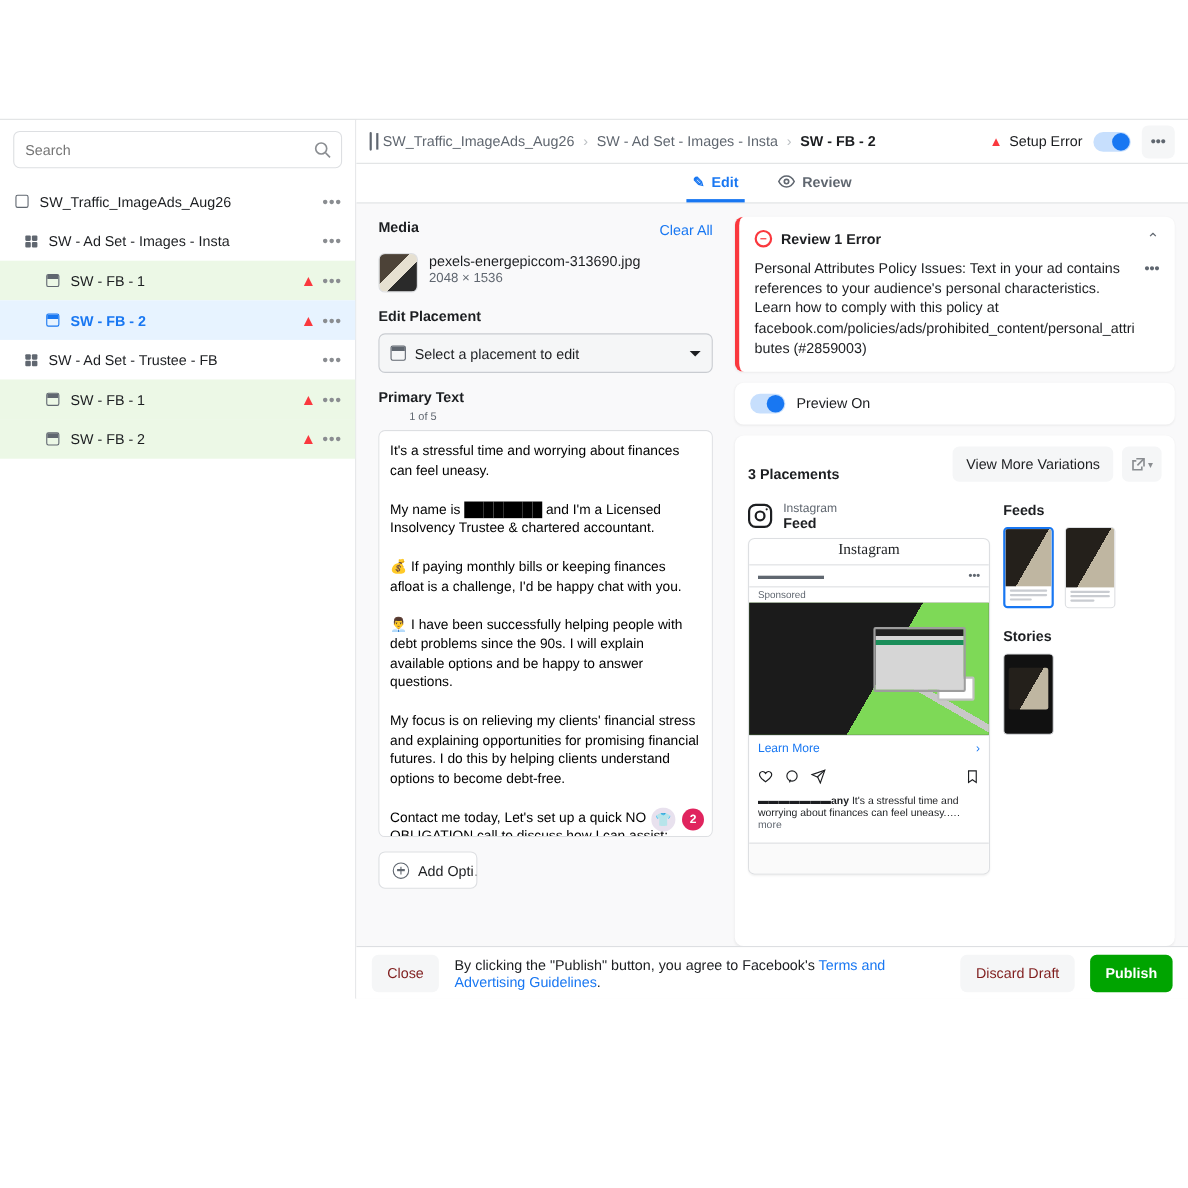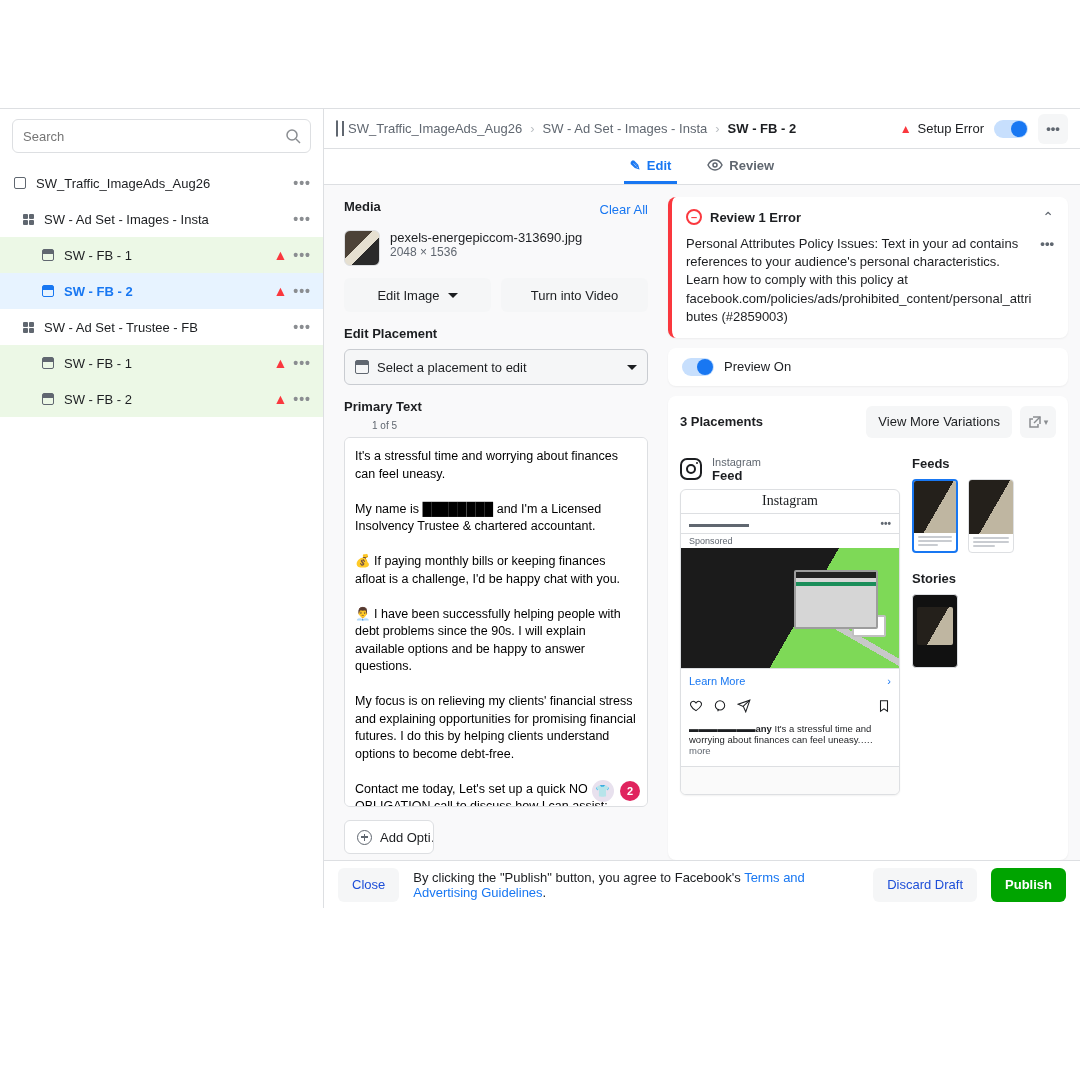--- a/index.html
+++ b/index.html
@@ -90,21 +90,21 @@
   .errorbox{background:#fff;border-radius:8px;border-left:4px solid var(--red);padding:12px 14px;box-shadow:0 1px 2px rgba(0,0,0,.05);}
   .errorhead{display:flex;align-items:center;gap:8px;}
   .err-ic{width:16px;height:16px;border:2px solid var(--red);border-radius:50%;display:flex;align-items:center;justify-content:center;color:var(--red);font-weight:700;font-size:11px;}
   .errorhead .chevup{margin-left:auto;color:#606770;font-size:14px;}
   .errbody{margin-top:10px;color:#1c1e21;line-height:1.4;position:relative;padding-right:20px;word-break:break-word;}
   .errbody .more{position:absolute;right:0;top:0;color:#606770;font-weight:bold;}
   .previewbox{background:#fff;border-radius:8px;padding:10px 14px;display:flex;align-items:center;gap:10px;box-shadow:0 1px 2px rgba(0,0,0,.05);}
   .toggle2{width:32px;height:18px;background:#c7dffd;border-radius:10px;position:relative;}
   .toggle2 .knob{position:absolute;right:1px;top:1px;width:16px;height:16px;background:var(--blue);border-radius:50%;}
   .placebox{background:#fff;border-radius:8px;box-shadow:0 1px 2px rgba(0,0,0,.05);flex:1;display:flex;flex-direction:column;overflow:hidden;}
-  .placehead{display:flex;align-items:center;padding:10px 12px;gap:8px;}
+  .placehead{display:flex;align-items:flex-end;padding:10px 12px;gap:8px;}
   .placehead .ph-title{font-weight:700;flex:1;}
   .ghostbtn{height:32px;padding:0 12px;border-radius:6px;background:var(--bg2);display:flex;align-items:center;font-size:13px;color:#1c1e21;cursor:pointer;}
   .iconbtn{width:36px;height:32px;border-radius:6px;background:var(--bg2);display:flex;align-items:center;justify-content:center;gap:2px;color:#8a8d91;}
   .placebody{display:flex;gap:12px;padding:8px 12px 12px 12px;}
   .igprev{flex:0 0 220px;}
   .igtitle{display:flex;align-items:center;gap:10px;margin-bottom:6px;}
   .igtitle .igic{width:22px;height:22px;border:2px solid #1c1e21;border-radius:7px;position:relative;}
   .igtitle .igic::after{content:"";position:absolute;inset:4px;border:2px solid #1c1e21;border-radius:50%;}
   .igtitle .igic::before{content:"";position:absolute;width:2px;height:2px;background:#1c1e21;border-radius:50%;top:2px;right:2px;}
   .ig-plat{font-size:11px;color:var(--text2);}
@@ -134,21 +134,21 @@
   .thumbrow{display:flex;gap:10px;}
   .thumb{width:46px;height:74px;border-radius:4px;border:1px solid var(--border);background:#fff;display:flex;flex-direction:column;overflow:hidden;cursor:pointer;}
   .thumb.sel{border:2px solid var(--blue);}
   .thumb .timg{flex:1;background:linear-gradient(120deg,#24201b 0 55%, #bfb6a1 55%);}
   .thumb .tlines{height:18px;padding:3px 4px;}
   .thumb .tlines span{display:block;height:2px;background:#c9ccd1;margin-bottom:2px;border-radius:1px;}
   .storythumb{width:46px;height:74px;border-radius:4px;background:#111;border:1px solid var(--border);position:relative;overflow:hidden;}
   .storythumb::after{content:"";position:absolute;inset:12px 4px 22px 4px;background:linear-gradient(120deg,#24201b 0 55%, #bfb6a1 55%);border-radius:2px;}
   
   .footer{height:48px;border-top:1px solid var(--border);background:#fff;display:flex;align-items:center;padding:0 14px;gap:14px;}
-  .fbtn{height:34px;padding:0 14px;border-radius:6px;background:var(--bg2);display:flex;align-items:center;cursor:pointer;color:#1d4ed8;}
+  .fbtn{height:34px;padding:0 14px;border-radius:6px;background:var(--bg2);display:flex;align-items:center;cursor:pointer;color:#7f1d1d;}
   .fbtn.green{background:var(--green);color:#fff;font-weight:600;}
   .ftext{flex:1;color:#1c1e21;}
   .ftext a{color:var(--blue);text-decoration:none;}
   svg{display:block;}
   .heart-ic,.comment-ic,.share-ic,.bookmark-ic{width:14px;height:14px;}
 </style>
 </head>
 <body>
 
 <div class="app">
@@ -272,27 +272,20 @@
         <div class="hrow">
           <div class="h">Media</div>
           <span class="link">Clear All</span>
         </div>
         <div class="media-item">
           <div class="thumb"></div>
           <div>
             <div class="fname">pexels-energepiccom-313690.jpg</div>
             <div class="fdim">2048 × 1536</div>
           </div>
-        </div>
-        <div class="btnrow">
-          <button class="btn">
-            <span>Edit Image</span>
-              <span class="caret"></span>
-          </button>
-          <button class="btn">Turn into Video</button>
         </div>
 
         <div class="section">
           <div class="h">Edit Placement</div>
           <div class="select">
             <span class="placement-ic"></span>
             <span>Select a placement to edit</span>
             <span class="caret"></span>
           </div>
         </div>

